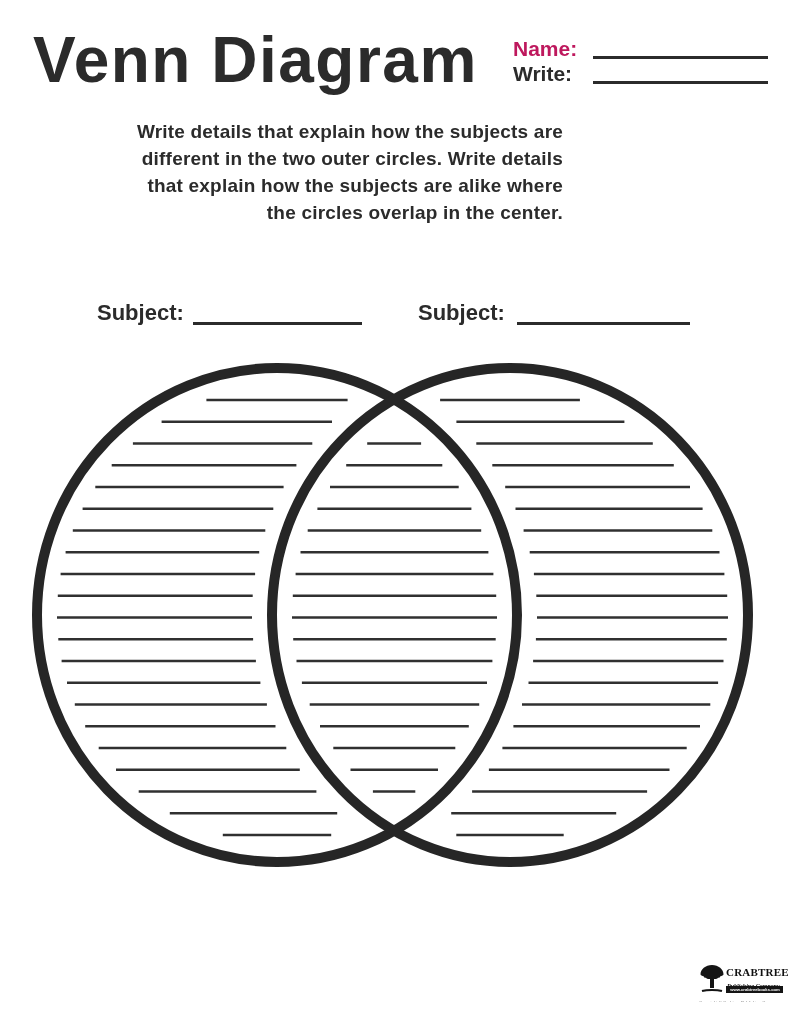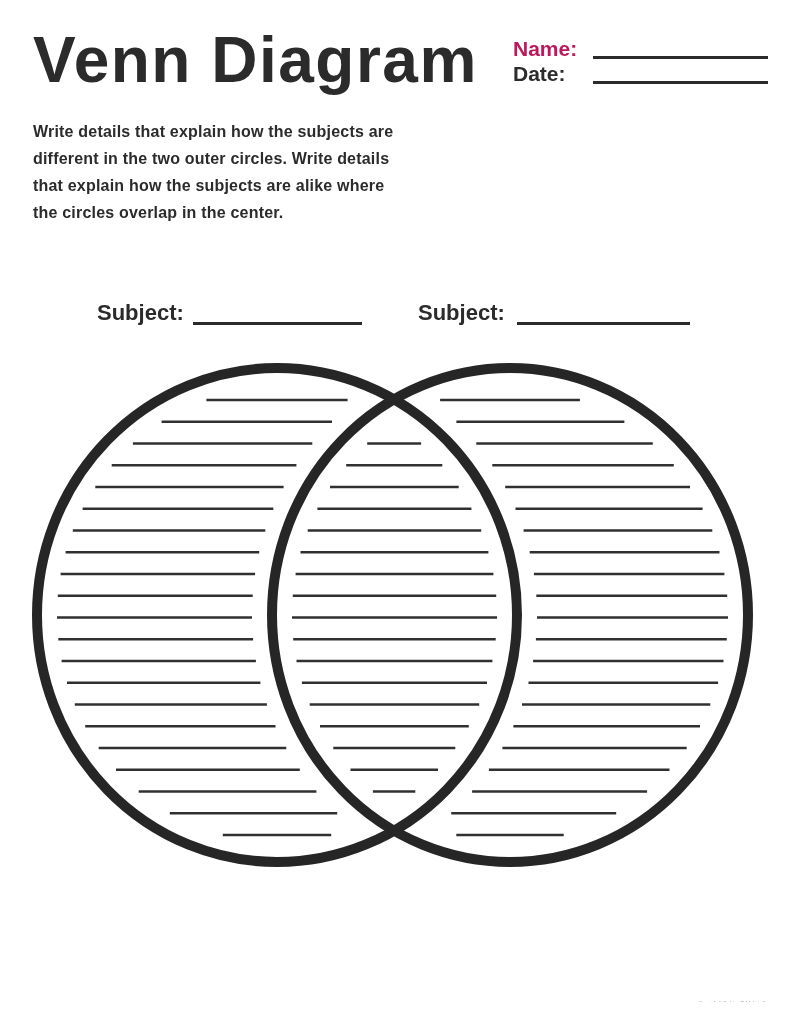--- a/index.html
+++ b/index.html
@@ -15,22 +15,22 @@
     position:absolute;left:33px;top:28px;
     font-size:64px;font-weight:700;letter-spacing:1.5px;
     line-height:1;color:#2b2b2b;
   }
   .name-label{position:absolute;left:513px;top:38px;font-size:21px;font-weight:700;line-height:1;color:#be185d;}
   .date-label{position:absolute;left:513px;top:63px;font-size:21px;font-weight:700;line-height:1;color:#2b2b2b;}
   .name-line{position:absolute;left:593px;top:56px;width:175px;height:2.6px;background:#2b2b2b;}
   .date-line{position:absolute;left:593px;top:81px;width:175px;height:2.6px;background:#2b2b2b;}
   .instructions{
     position:absolute;left:33px;top:118px;width:530px;
-    font-size:16px;font-weight:700;line-height:27px;
-    letter-spacing:0.2px;color:#2b2b2b;white-space:pre-line;
+    font-size:19px;font-weight:700;line-height:27px;
+    letter-spacing:0.2px;color:#2b2b2b;white-space:pre-line;text-align:right;
   }
   .subject-label-left{position:absolute;left:97px;top:302px;font-size:22px;font-weight:700;line-height:1;color:#2b2b2b;}
   .subject-label-right{position:absolute;left:418px;top:302px;font-size:22px;font-weight:700;line-height:1;color:#2b2b2b;}
   .subject-line-left{position:absolute;left:193px;top:322px;width:169px;height:2.6px;background:#2b2b2b;}
   .subject-line-right{position:absolute;left:517px;top:322px;width:173px;height:2.6px;background:#2b2b2b;}
   .venn-svg{position:absolute;left:0;top:0;width:791px;height:1024px;}
   
   .logo{position:absolute;left:699px;top:962px;width:86px;height:44px;}
   .logo-tree{position:absolute;left:0;top:2px;width:26px;height:30px;}
   .pub-name{
@@ -61,21 +61,21 @@
 </style>
 </head>
 <body>
 
 <div class="page">
 
   <div class="page-title">Venn Diagram</div>
 
   <div class="name-label">Name:</div>
   <div class="name-line"></div>
-  <div class="date-label">Date:</div>
+  <div class="date-label">Write:</div>
   <div class="date-line"></div>
 
   <div class="instructions">Write details that explain how the subjects are
 different in the two outer circles. Write details
 that explain how the subjects are alike where
 the circles overlap in the center.</div>
 
   <div class="subject-label-left">Subject:</div>
   <div class="subject-line-left"></div>
   <div class="subject-label-right">Subject:</div>
@@ -144,15 +144,26 @@
         <line x1="522.0" x2="710.3" y1="704.5" y2="704.5" stroke="#303030" stroke-width="2.6"></line>
         <line x1="513.4" x2="700.0" y1="726.3" y2="726.3" stroke="#303030" stroke-width="2.6"></line>
         <line x1="502.4" x2="686.7" y1="748.0" y2="748.0" stroke="#303030" stroke-width="2.6"></line>
         <line x1="488.9" x2="669.5" y1="769.8" y2="769.8" stroke="#303030" stroke-width="2.6"></line>
         <line x1="472.1" x2="647.1" y1="791.5" y2="791.5" stroke="#303030" stroke-width="2.6"></line>
         <line x1="451.2" x2="616.2" y1="813.3" y2="813.3" stroke="#303030" stroke-width="2.6"></line>
         <line x1="456.3" x2="563.7" y1="835.0" y2="835.0" stroke="#303030" stroke-width="2.6"></line>
       </g>
   </svg>
 
+  <div class="logo">
+    <svg class="logo-tree" viewBox="0 0 26 30" xmlns="http://www.w3.org/2000/svg">
+      <path fill="#141414" d="M13 1 C6.5 1 1.5 5.4 1.5 10.2 C1.5 11.2 3 12 5 12.4 C4.6 13 5.2 13.6 7 13.8 C7.2 14.6 8.6 15 10.8 15 L11 15 L11 24 L15 24 L15 15 L15.2 15 C17.4 15 18.8 14.6 19 13.8 C20.8 13.6 21.4 13 21 12.4 C23 12 24.5 11.2 24.5 10.2 C24.5 5.4 19.5 1 13 1 Z"></path>
+      <path fill="none" stroke="#141414" stroke-width="2" d="M3 27 C8 25.5 18 25.5 23 27"></path>
+    </svg>
+    <div class="pub-name">CRABTREE</div>
+    <div class="pub-sub"><span class="tiny">Publishing Company</span></div>
+    <div class="pub-web">
+        <span class="tiny">www.crabtreebooks.com</span>
+      </div>
+  </div>
   <div class="copyright"><span class="tiny">Copyright © Crabtree Publishing Company</span></div>
 
 </div>
 
 </body></html>

